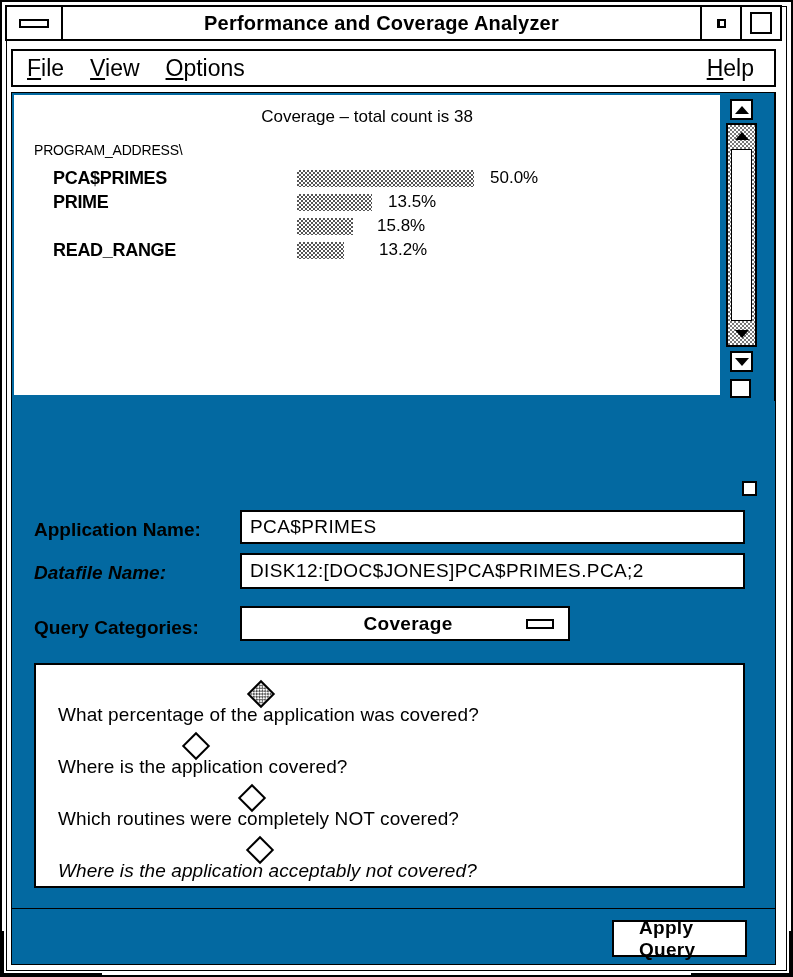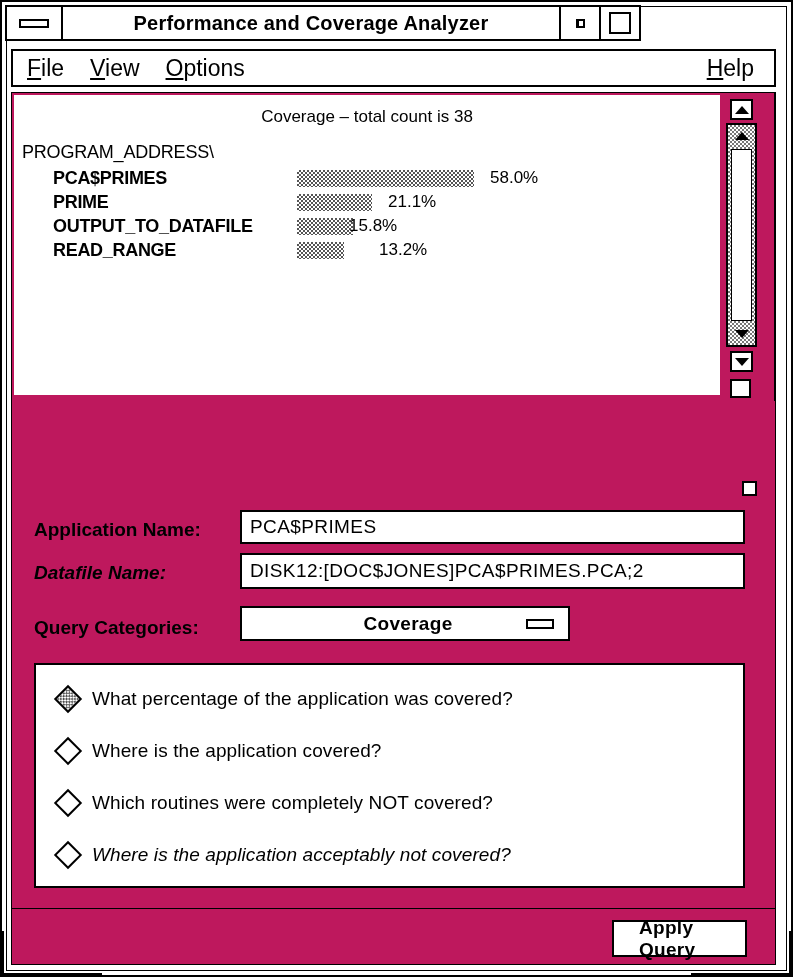--- a/index.html
+++ b/index.html
@@ -41,21 +41,21 @@
   }
   .tick-bl-v { left: 0px; bottom: 0px; width: 2px; height: 44px; }
   .tick-br-v { right: 0px; bottom: 0px; width: 2px; height: 44px; }
   .tick-bl-h { left: 0px; bottom: 0px; height: 2px; width: 100px; }
   .tick-br-h { right: 0px; bottom: 0px; height: 2px; width: 100px; }
 
   
   .titlebar {
     position: absolute;
     left: 5px; top: 5px;
-    width: 636px;
+    width: 777px;
     height: 36px;
     box-sizing: border-box;
     border: 2px solid #000;
     background: #ffffff;
     display: flex;
     align-items: stretch;
   }
   .tb-menu-btn {
     width: 56px;
     border-right: 2px solid #000;
@@ -127,21 +127,21 @@
 
   
   .content-area {
     position: absolute;
     left: 11px;
     top: 92px;
     width: 765px;
     height: 873px;
     box-sizing: border-box;
     border: 1px solid #000;
-    background: #be185d;
+    background: #0369a1;
   }
 
   
   .chart-pane {
     position: absolute;
     left: 0; top: 0;
     width: 763px;
     height: 308px;
     box-sizing: border-box;
     border-right: 1px solid #000;
@@ -157,23 +157,23 @@
   }
   .chart-title {
     position: absolute;
     top: 12px;
     left: 0; right: 0;
     text-align: center;
     font-size: 17px;
   }
   .chart-root-label {
     position: absolute;
-    left: 8px;
+    left: 20px;
     top: 47px;
-    font-size: 18px;
+    font-size: 14px;
     letter-spacing: -0.2px;
   }
   .bar-rows {
     position: absolute;
     left: 0;
     top: 72px;
     width: 100%;
   }
   .bar-row {
     position: relative;
@@ -361,20 +361,21 @@
     border: 2px solid #000;
     background: #ffffff;
     box-sizing: border-box;
   }
   .radio-item {
     position: absolute;
     left: 22px;
     display: flex;
     align-items: center;
     height: 30px;
+    flex-direction: column;
   }
   .diamond {
     width: 20px;
     height: 20px;
     transform: rotate(45deg);
     border: 2px solid #000;
     background: #ffffff;
     box-sizing: border-box;
     flex: none;
     margin-right: 14px;
@@ -452,31 +453,30 @@
 <div class="content-area">
 
   <div class="chart-pane">
     <div class="chart-canvas">
       <div class="chart-title">Coverage – total count is 38</div>
       <div class="chart-root-label">PROGRAM_ADDRESS\</div>
       <div class="bar-rows" id="bar-rows">
           <div class="bar-row">
             <span class="bar-label">PCA$PRIMES</span>
             <span class="bar-rect" style="width: 177px;"></span>
-            <span class="bar-value" style="left: 476px;">58.0%</span>
+            <span class="bar-value" style="left: 476px;">50.0%</span>
           </div>
           <div class="bar-row">
             <span class="bar-label">PRIME</span>
             <span class="bar-rect" style="width: 75px;"></span>
-            <span class="bar-value" style="left: 374px;">21.1%</span>
+            <span class="bar-value" style="left: 374px;">13.5%</span>
           </div>
           <div class="bar-row">
-            <span class="bar-label">OUTPUT_TO_DATAFILE</span>
             <span class="bar-rect" style="width: 56px;"></span>
-            <span class="bar-value" style="left: 335px;">15.8%</span>
+            <span class="bar-value" style="left: 363px;">15.8%</span>
           </div>
           <div class="bar-row">
             <span class="bar-label">READ_RANGE</span>
             <span class="bar-rect" style="width: 47px;"></span>
             <span class="bar-value" style="left: 346px; margin-left: 19px;">13.2%</span>
           </div>
         </div>
     </div>
 
     <div class="vscroll-col">

